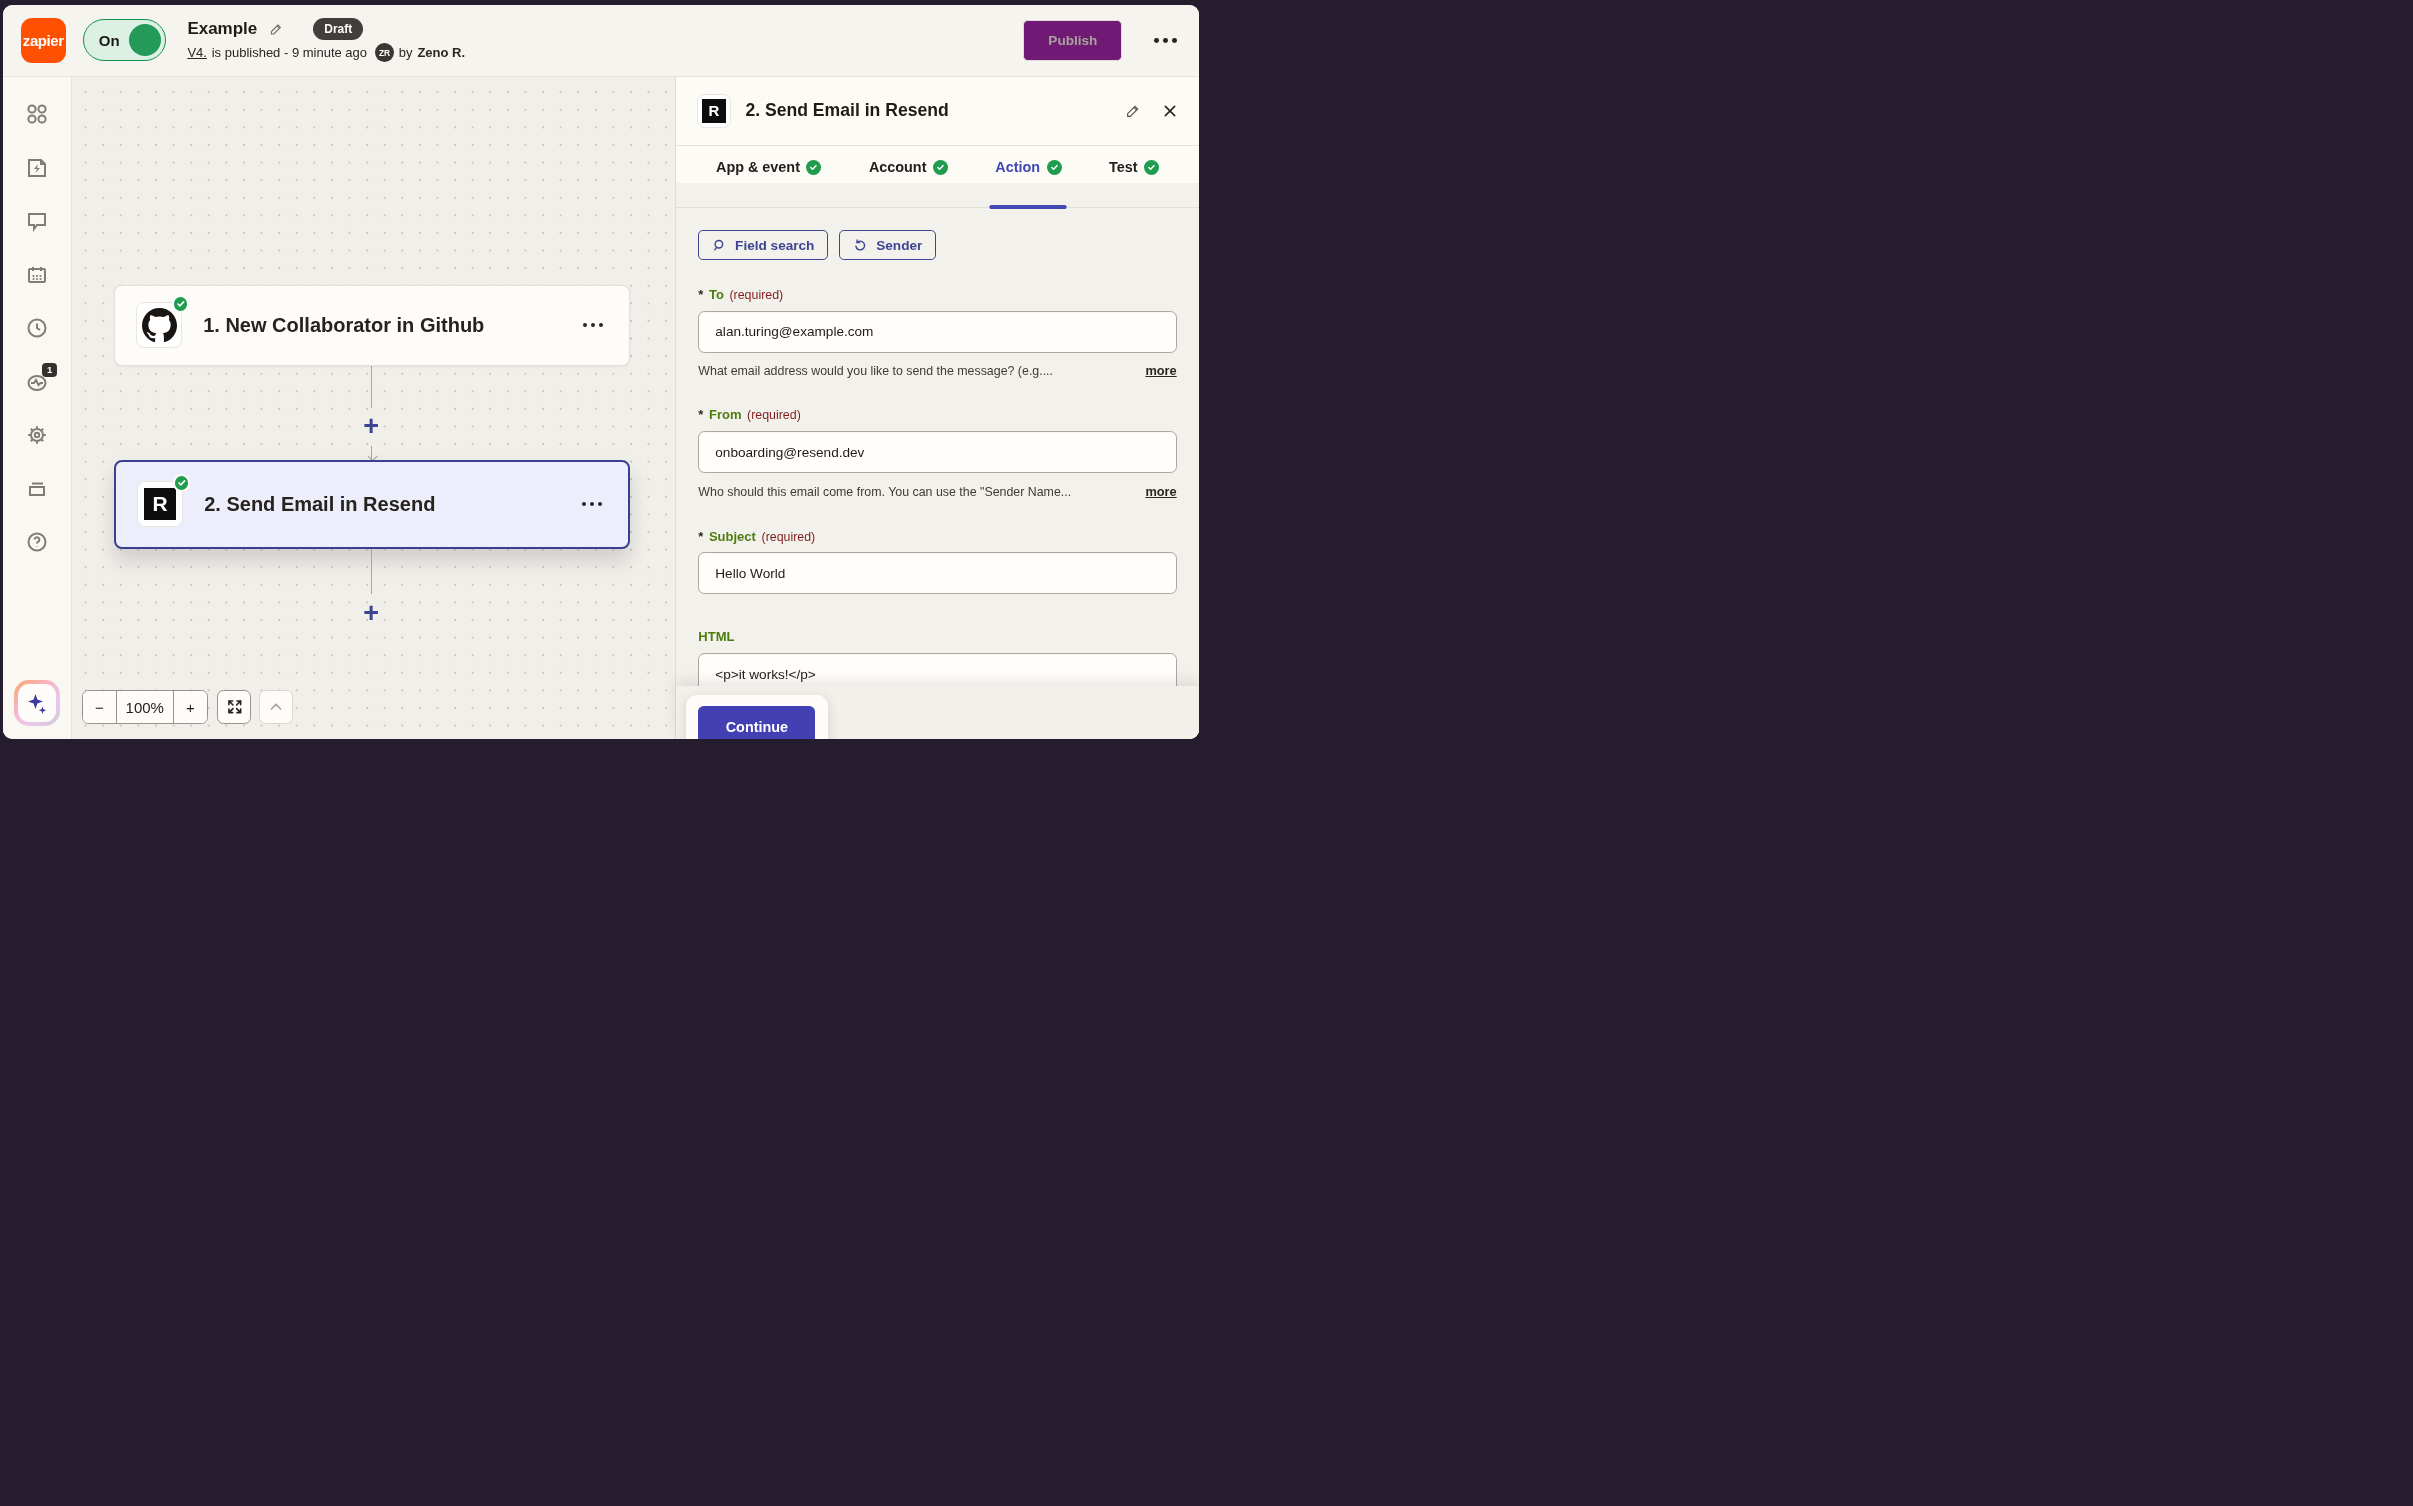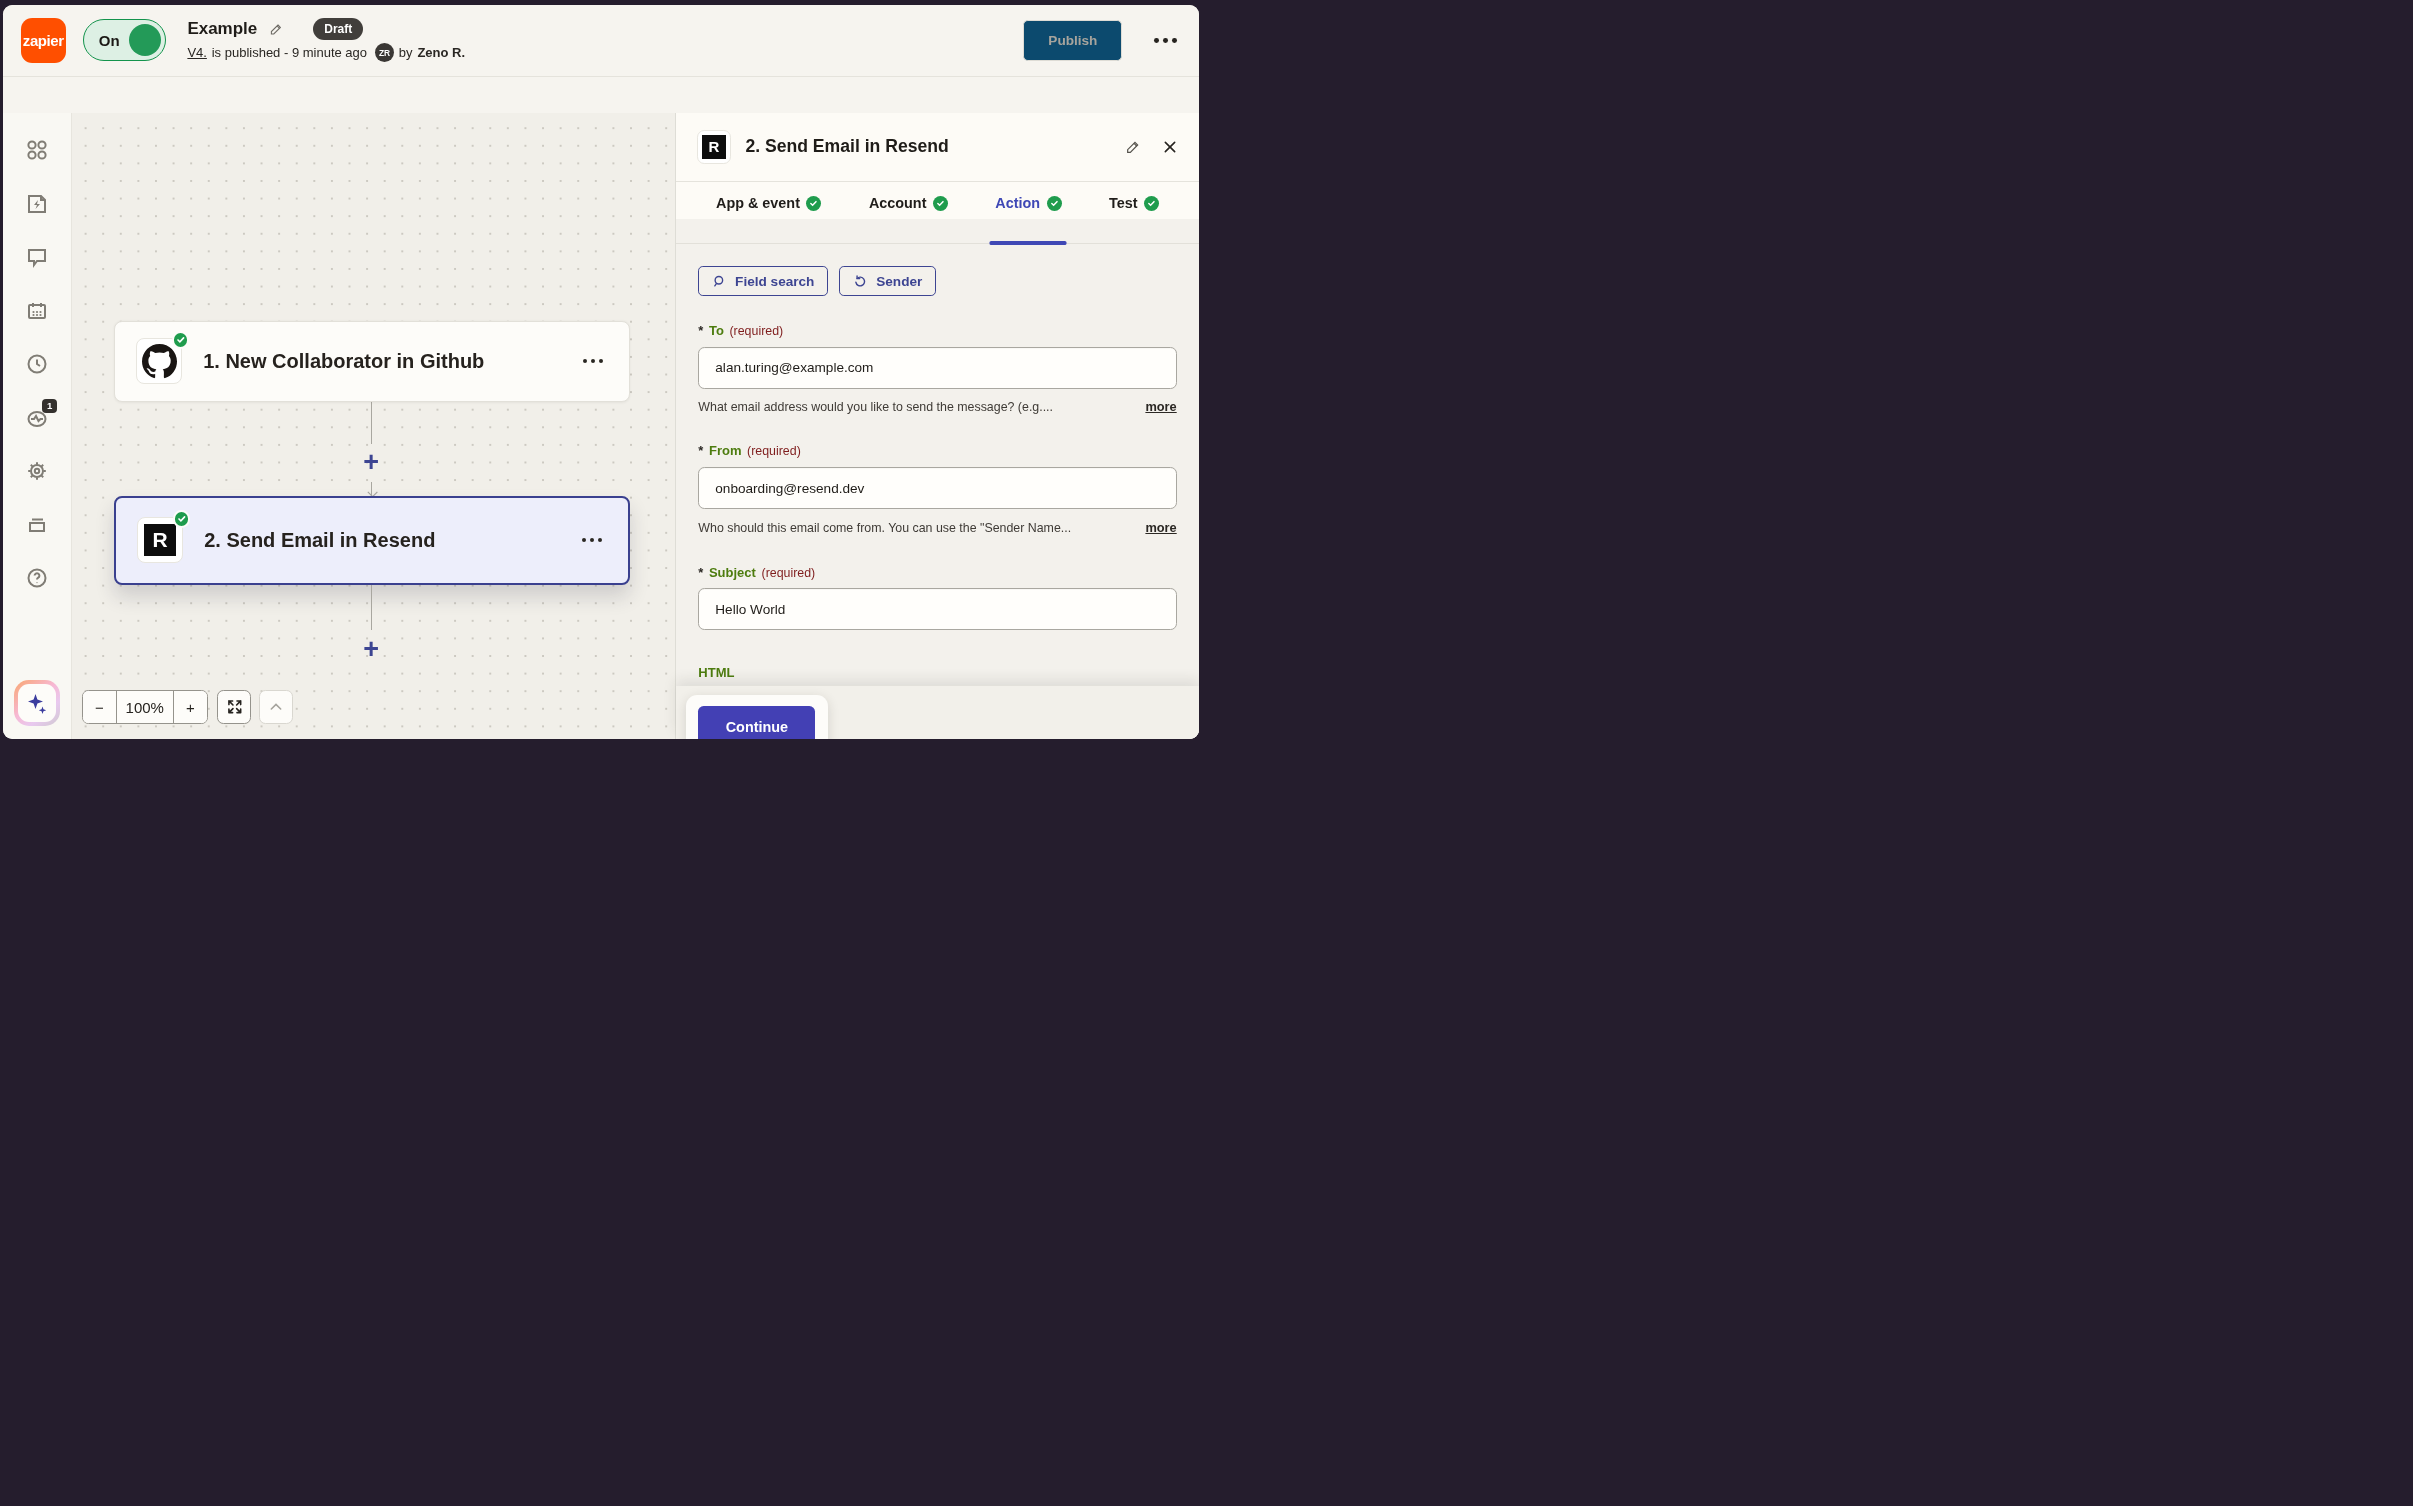--- a/index.html
+++ b/index.html
@@ -6,21 +6,21 @@
   html,body { width:1207px; height:753px; overflow:hidden; }
   body {
     background:#251d2d;
     font-family:"Liberation Sans", sans-serif;
     color:#201d1a;
     position:relative;
   }
   .window {
     position:absolute; top:4.8px; left:3.2px; right:8px; bottom:14.4px;
     background:#f6f4ef; border-radius:9.6px; overflow:hidden;
-    display:flex; flex-direction:column;gap:36px;
+    display:flex; flex-direction:column;
   }
   
   .topbar {
     height:72px; background:#f6f4ef; border-bottom:0.8px solid #e5e3dc;
     display:flex; align-items:center; padding:0 17.6px; flex:0 0 auto;
   }
   .logo {
     width:45px; height:45px; background:#ff4f00; border-radius:11.2px;
     display:flex; align-items:center; justify-content:center;
     color:#fff; font-weight:700; font-size:15px; letter-spacing:-0.4px;
@@ -43,21 +43,21 @@
   .version-row { font-size:13px; color:#2a2723; display:flex; align-items:center; gap:4.8px; }
   .version-link { text-decoration:underline; cursor:pointer; }
   .zr-avatar {
     width:19px; height:19px; border-radius:50%; background:#3a3734; color:#fff;
     font-size:8.4px; font-weight:700; display:flex; align-items:center; justify-content:center;
     margin-left:3.2px;
   }
   .author-name { font-weight:700; }
   .topbar-right { margin-left:auto; display:flex; align-items:center; gap:27px; }
   .publish-btn {
-    background:#0c4a6e; border:0.8px solid #dedcd5; color:#a7a49d;
+    background:#701a75; border:0.8px solid #dedcd5; color:#a7a49d;
     font-weight:700; font-size:13.6px; padding:12px 24px; border-radius:4.8px; cursor:default;text-align:center;
   }
   .dots-menu { display:flex; gap:4px; cursor:pointer; padding:4.8px; }
   .dots-menu i { width:4.8px; height:4.8px; border-radius:50%; background:#26231f; }
   
   .main { flex:1; display:flex; min-height:0; }
   .sidebar {
     width:69px; background:#f9f8f3; border-right:0.8px solid #e7e5de;
     display:flex; flex-direction:column; align-items:center; padding-top:25.5px; gap:29.5px;
     flex:0 0 auto;

